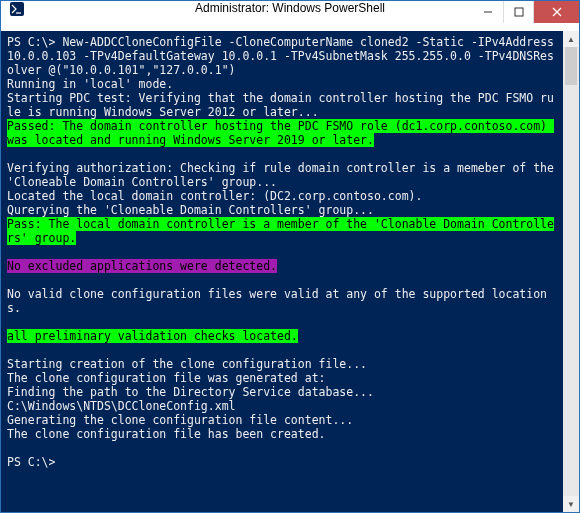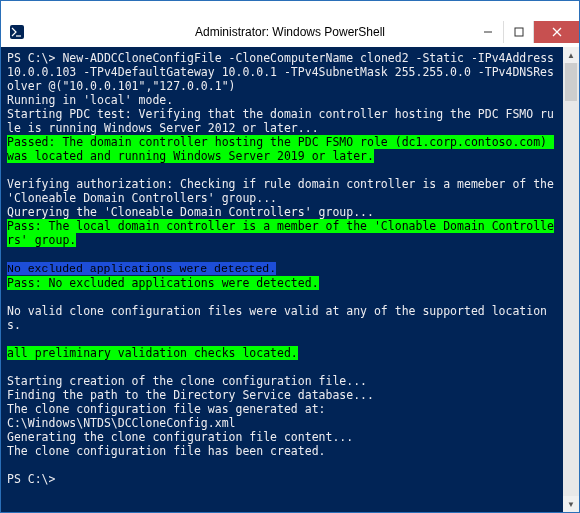--- a/index.html
+++ b/index.html
@@ -15,23 +15,21 @@
     height: 513px;
     border: 1px solid #2a6fb8;
     background: #fff;
     display: flex;
     flex-direction: column;
   }
   .titlebar {
     height: 30px;
     background: #fff;
     display: flex;
-    align-items: center;
     position: relative;
-    margin-top: 16px;
   }
   .title-icon {
     width: 16px; height: 16px;
     margin-left: 8px;
     display: inline-flex;
     align-items: center;
     justify-content: center;
   }
   .title-text {
     position: absolute;
@@ -109,24 +107,23 @@
     white-space: pre-wrap;
     word-break: break-all;
     margin-right: 16px;
   }
   .hl-green {
     background: #00ff00;
     color: #000;
     display: inline;
   }
   .hl-yellow {
-    background: #1d4ed8;
+    background: #a21caf;
     color: #000;
     display: inline;
-    font-family: Liberation Mono, monospace;
   }
   .blank { height: 14px; }
 </style>
 </head>
 <body>
 
 <div class="window">
   <div class="titlebar">
     <span class="title-icon">
       <svg width="14" height="14" viewBox="0 0 14 14">
@@ -156,33 +153,33 @@
     </div>
   </div>
 
   <div class="terminal">
     <div class="line"><span>PS C:\&gt;</span> <span>New-ADDCCloneConfigFile -CloneComputerName cloned2 -Static -IPv4Address 10.0.0.103 -TPv4DefaultGateway 10.0.0.1 -TPv4SubnetMask 255.255.0.0 -TPv4DNSResolver @("10.0.0.101","127.0.0.1")</span></div>
     <div class="line">Running in 'local' mode.</div>
     <div class="line">Starting PDC test: Verifying that the domain controller hosting the PDC FSMO rule is running Windows Server 2012 or later...</div>
     <div class="line"><span class="hl-green">Passed: The domain controller hosting the PDC FSMO role (dc1.corp.contoso.com) was located and running Windows Server 2019 or later.</span></div>
     <div class="blank"></div>
     <div class="line">Verifying authorization: Checking if rule domain controller is a memeber of the 'Cloneable Domain Controllers' group...</div>
+    <div class="line">Located the local domain controller: (DC2.corp.contoso.com).</div>
     <div class="line">Qurerying the 'Cloneable Domain Controllers' group...</div>
     <div class="line"><span class="hl-green">Pass: The local domain controller is a member of the 'Clonable Domain Controllers' group.</span></div>
     <div class="blank"></div>
     <div class="line"><span class="hl-yellow">No excluded applications were detected.</span></div>
-    <div class="line"><span class="hl-green">Pass: No excluded applications were detected.</span></div>
     <div class="blank"></div>
     <div class="line">No valid clone configuration files were valid at any of the supported locations.</div>
     <div class="blank"></div>
     <div class="line"><span class="hl-green">all preliminary validation checks located.</span></div>
     <div class="blank"></div>
     <div class="line">Starting creation of the clone configuration file...</div>
+    <div class="line">The clone configuration file was generated at:</div>
     <div class="line">Finding the path to the Directory Service database...</div>
-    <div class="line">The clone configuration file was generated at:</div>
     <div class="line">C:\Windows\NTDS\DCCloneConfig.xml</div>
     <div class="line">Generating the clone configuration file content...</div>
     <div class="line">The clone configuration file has been created.</div>
     <div class="blank"></div>
     <div class="line"><span>PS C:\&gt;</span></div>
 
     <div class="scrollbar">
       <div class="sb-btn">▲</div>
       <div class="sb-track">
         <div class="sb-thumb"></div>

